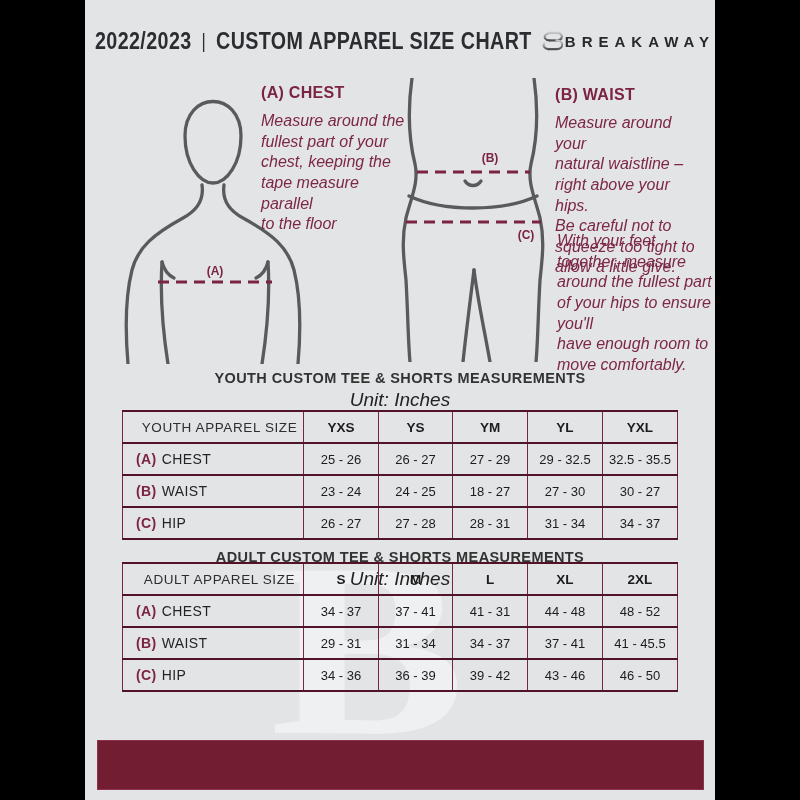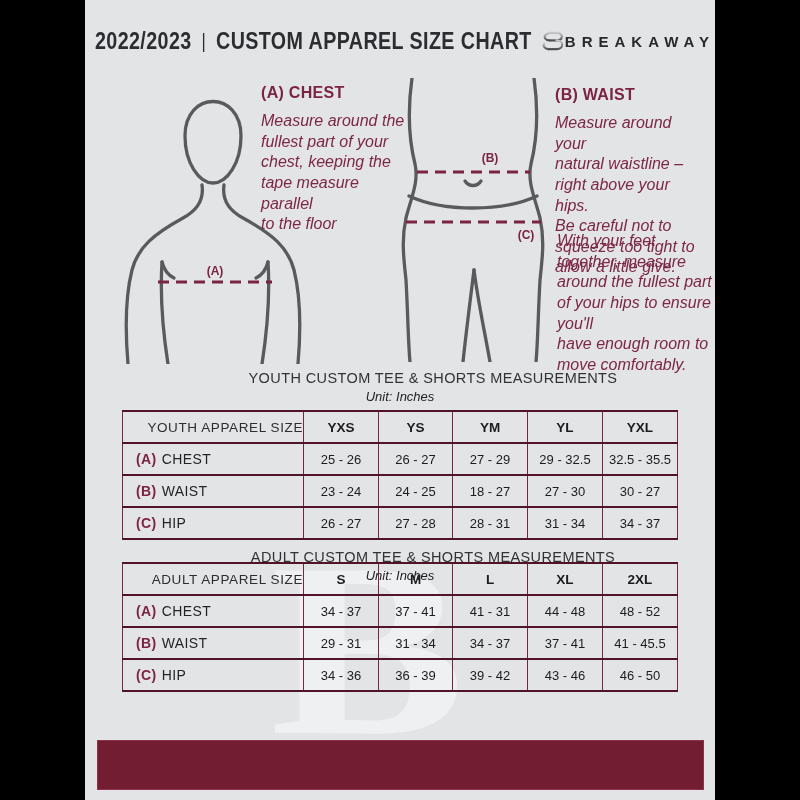--- a/index.html
+++ b/index.html
@@ -37,38 +37,38 @@
   .guide h3{
     margin:0;font-size:16px;font-weight:bold;color:#7b2342;letter-spacing:.3px;
   }
   .guide p{
     margin:9px 0 0 0;font-style:italic;font-size:16px;line-height:1.29;
     color:#7d2746;white-space:pre-line;
   }
   
   .sec-title{
     position:absolute;left:0;width:100%;text-align:center;z-index:1;
-    font-weight:normal;font-size:14.5px;letter-spacing:.4px;color:#333;padding-left:33px;
+    font-weight:bold;font-size:14.5px;letter-spacing:.4px;color:#333;
   }
   .sec-unit{
     position:absolute;left:0;width:100%;text-align:center;z-index:1;
-    font-style:italic;font-size:13px;color:#222;
+    font-style:italic;font-size:19px;color:#222;
   }
   
   .size-table{
     position:absolute;left:37px;z-index:1;border-collapse:collapse;table-layout:fixed;
     width:555px;
   }
   .size-table tr{border-top:2px solid #511427;border-bottom:2px solid #511427;}
   .size-table th,.size-table td{
     border-left:1.5px solid #7b2342;border-right:1.5px solid #7b2342;
     height:30px;text-align:center;padding:0;color:#1c1c1c;
   }
   .size-table .first{
-    text-align:right;padding-left:13px;font-weight:normal;font-size:13.5px;
+    text-align:center;padding-left:13px;font-weight:normal;font-size:13.5px;
     letter-spacing:.6px;color:#2e2e2e;
   }
   .size-table th{font-weight:bold;font-size:13.5px;}
   .size-table td{font-size:13px;}
   .size-table td.rowlabel{
     text-align:left;padding-left:13px;font-size:14px;color:#242424;letter-spacing:.4px;
   }
   .rowlabel b{color:#7b2342;margin-right:5px;}
   
   .bottom-bar{

